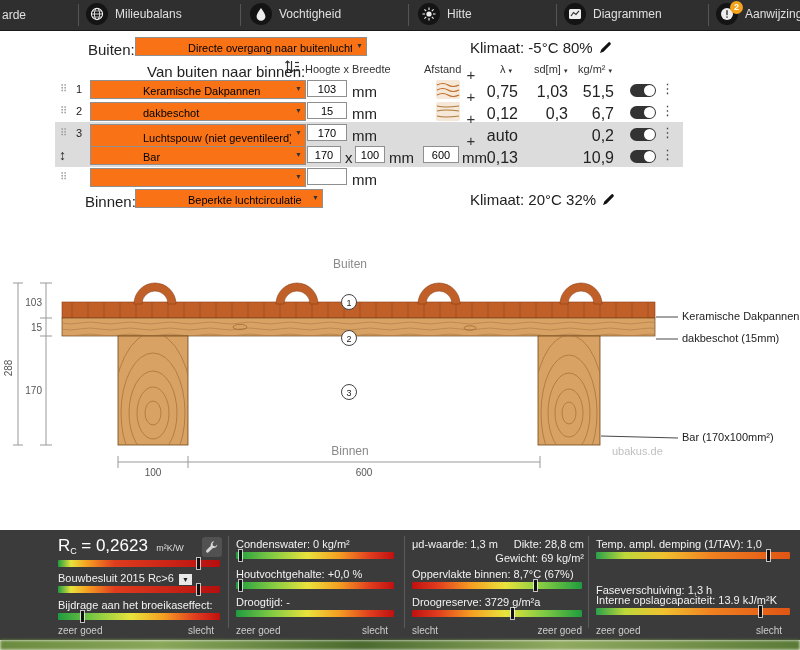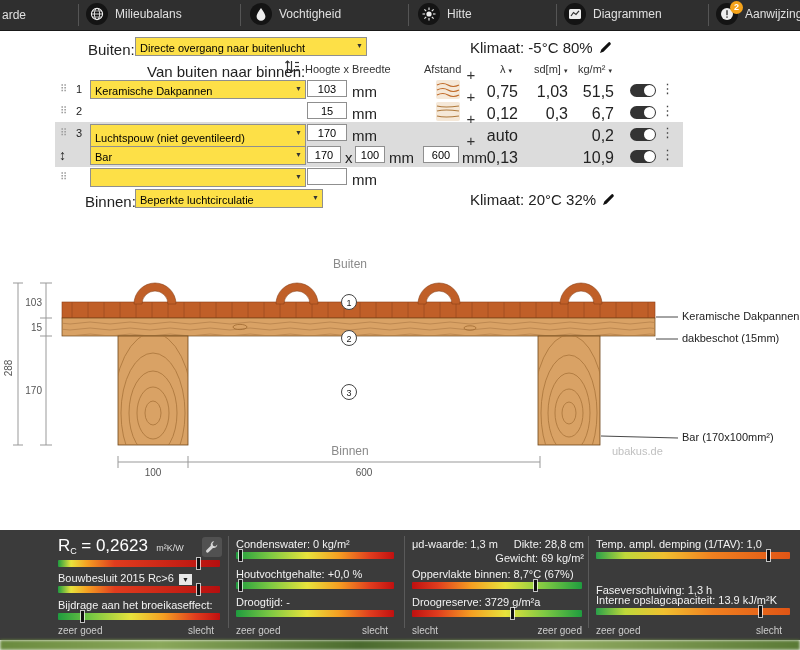--- a/index.html
+++ b/index.html
@@ -8,21 +8,21 @@
   
   .nav{position:absolute;top:0;left:0;width:800px;height:30px;background:#2f2f2f;border-bottom:1px solid #191919;overflow:hidden;}
   .nav-tab{position:absolute;top:0;height:27px;display:flex;align-items:center;gap:7px;cursor:pointer;}
   .nav-lbl{color:#e0e0e0;font-size:12px;white-space:nowrap;}
   .nav-sep{position:absolute;top:4px;width:1px;height:22px;background:#555;}
   .icon-circle{width:22px;height:22px;border-radius:50%;background:#141414;display:flex;align-items:center;justify-content:center;flex:0 0 auto;}
   .badge{position:absolute;width:13px;height:13px;border-radius:50%;background:#f5a31a;color:#fff;font-size:9px;font-weight:bold;text-align:center;line-height:13px;}
   
   .lbl{font-size:15px;color:#222;white-space:nowrap;}
   .hdr{font-size:11px;color:#333;white-space:nowrap;}
-  .sel{position:absolute;background:#fde047;border:1px solid #8f8f8f;box-sizing:border-box;}
+  .sel{position:absolute;background:#f97316;border:1px solid #8f8f8f;box-sizing:border-box;padding-left:48px;}
   .sel select{appearance:none;-webkit-appearance:none;border:none;background:transparent;width:100%;height:100%;font-size:11px;font-family:"Liberation Sans",sans-serif;padding:0 14px 0 4px;box-sizing:border-box;}
   .sel .arr{position:absolute;right:3px;top:4px;font-size:7px;color:#333;pointer-events:none;}
   .in{position:absolute;border:1px solid #8f8f8f;height:17px;font-size:11px;text-align:center;padding:0;background:#fff;box-sizing:border-box;font-family:"Liberation Sans",sans-serif;}
   .handle{color:#9a9a9a;font-size:10px;cursor:grab;}
   .rownum{font-size:11px;color:#222;}
   .plusbtn{position:absolute;width:16px;height:16px;font-size:15px;line-height:15px;color:#333;text-align:center;cursor:pointer;background:transparent;border:none;padding:0;}
   .valcell{position:absolute;font-size:16px;color:#222;text-align:right;}
   .toggle{position:absolute;width:26px;height:13px;border-radius:7px;background:#333;cursor:pointer;}
   .toggle::after{content:'';position:absolute;right:1px;top:1px;width:11px;height:11px;border-radius:50%;background:#fff;}
   .dots{position:absolute;font-size:13px;color:#444;cursor:pointer;line-height:14px;}
@@ -174,20 +174,24 @@
       <path d="M1 5 q6 -3 11 0 t11 0 M1 10 q6 -3 11 0 t11 0 M1 15 q6 -3 11 0 t11 0" stroke="#c06a28" fill="none" stroke-width="1.2"></path>
     </svg>
   <span class="valcell" style="left:480px;top:83px;width:38px;">0,75</span>
   <span class="valcell" style="left:528px;top:83px;width:40px;">1,03</span>
   <span class="valcell" style="left:576px;top:83px;width:38px;">51,5</span>
   <div class="toggle" style="left:630px;top:84px;"></div>
   <span class="dots" style="left:661px;top:82px;">⋮</span>
 
   <span class="handle abs" style="left:60px;top:105px;">⠿</span>
   <span class="rownum abs" style="left:76px;top:105px;">2</span>
+  <div class="sel" style="left:90px;top:102px;width:216px;height:19px;">
+    <select><option>dakbeschot</option></select>
+    <span class="arr">▼</span>
+  </div>
   <input class="in" style="left: 307px; top: 102px; width: 40px;" value="15">
   <span class="lbl abs" style="left:352px;top:105px;">mm</span>
   <svg class="abs" style="left:436px;top:102px;" width="24" height="19" viewBox="0 0 24 19">
       <rect x="0" y="0" width="24" height="19" rx="2" fill="#f5e8d8"></rect>
       <path d="M1 4 q8 2 22 0 M1 9 q8 -2 22 0 M1 14 q8 2 22 0" stroke="#b07a3c" fill="none" stroke-width="1.2"></path>
     </svg>
   <span class="valcell" style="left:480px;top:105px;width:38px;">0,12</span>
   <span class="valcell" style="left:528px;top:105px;width:40px;">0,3</span>
   <span class="valcell" style="left:576px;top:105px;width:38px;">6,7</span>
   <div class="toggle" style="left:630px;top:106px;"></div>

